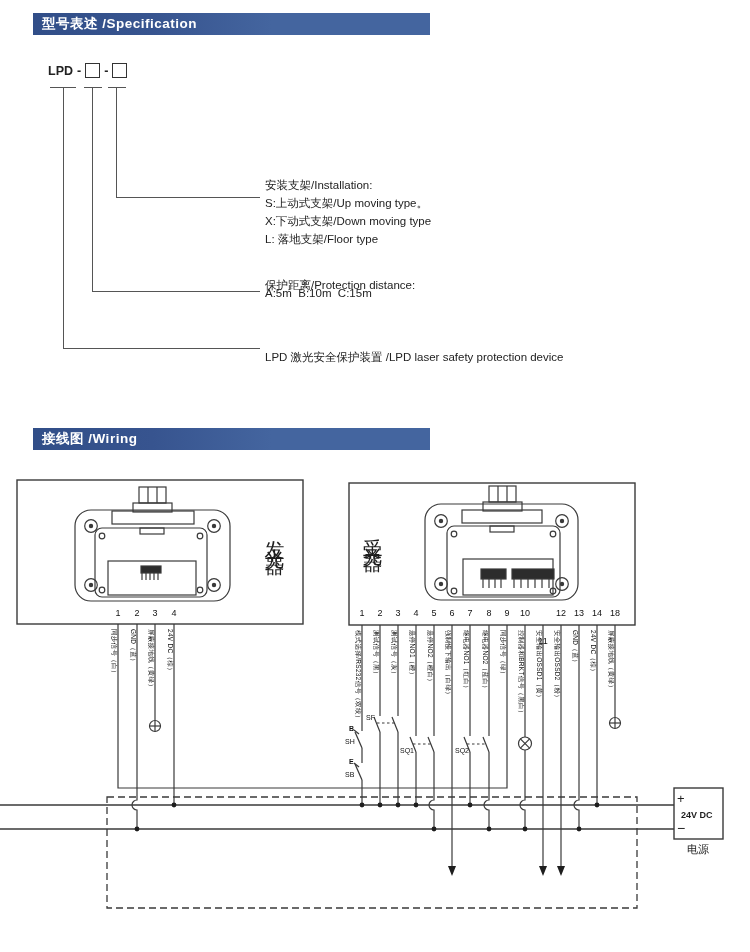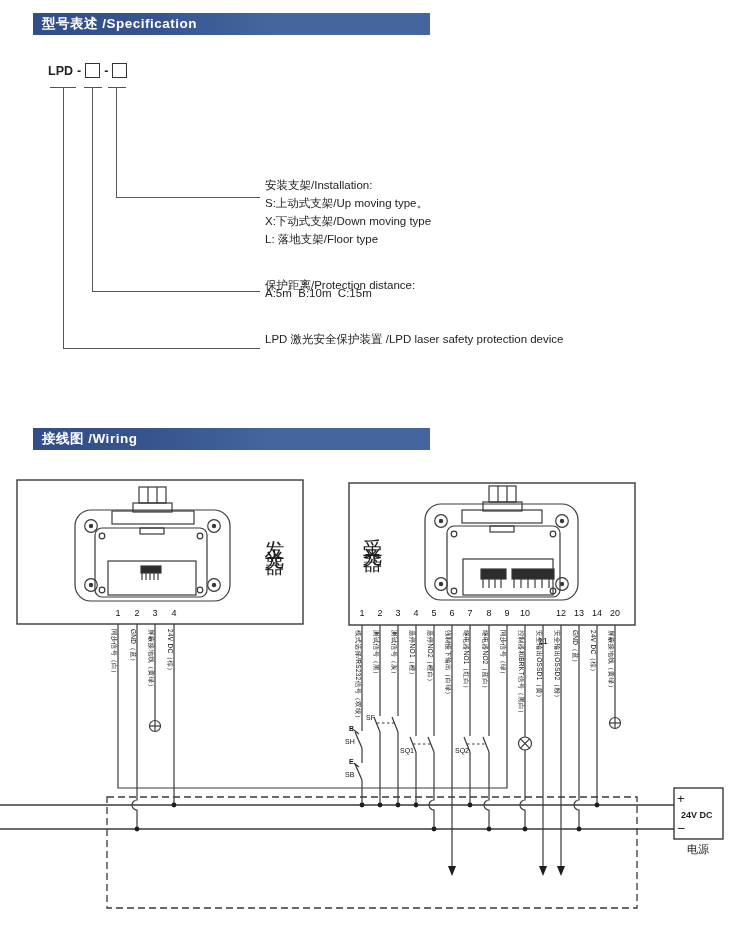--- a/index.html
+++ b/index.html
@@ -52,21 +52,21 @@
   <div class="spectitle" style="top:176px">安装支架/Installation:</div>
   <div id="inst-options">
       <div class="specline" style="top: 194px;">S:上动式支架/Up moving type。</div>
       <div class="specline" style="top: 212px;">X:下动式支架/Down moving type</div>
       <div class="specline" style="top: 230px;">L: 落地支架/Floor type</div>
     </div>
 
   <div class="spectitle" style="top:276px">保护距离/Protection distance:</div>
   <div class="specline" style="top:284px">A:5m  B:10m  C:15m</div>
 
-  <div class="specline" style="top:330px">LPD 激光安全保护装置 /LPD laser safety protection device</div>
+  <div class="specline" style="top:348px">LPD 激光安全保护装置 /LPD laser safety protection device</div>
 
   <div id="bar2" class="secbar" style="top:428px">接线图 /Wiring</div>
 
   <svg width="750" height="952" viewBox="0 0 750 952">
     <g stroke="#3a3a3a" fill="none" stroke-width="1.4">
 
       <rect x="17" y="480" width="286" height="144"></rect>
       <rect x="349" y="483" width="286" height="142"></rect>
 
       <g stroke-width="1.2">
@@ -284,15 +284,15 @@
     <div class="termnum" style="left: 525px; top: 608px;">10</div>
     <div class="wire-label" style="left: 525px; top: 630px;">控制器和BRKT信号（黑白）</div>
     <div class="termnum" style="left: 543px; top: 608px; margin-top: 28px;">11</div>
     <div class="wire-label" style="left: 543px; top: 630px;">安全输出OSSD1（黄）</div>
     <div class="termnum" style="left: 561px; top: 608px;">12</div>
     <div class="wire-label" style="left: 561px; top: 630px;">安全输出OSSD2（粉）</div>
     <div class="termnum" style="left: 579px; top: 608px;">13</div>
     <div class="wire-label" style="left: 579px; top: 630px;">GND（蓝）</div>
     <div class="termnum" style="left: 597px; top: 608px;">14</div>
     <div class="wire-label" style="left: 597px; top: 630px;">24V DC（棕）</div>
-    <div class="termnum" style="left: 615px; top: 608px;">20</div>
+    <div class="termnum" style="left: 615px; top: 608px;">18</div>
     <div class="wire-label" style="left: 615px; top: 630px;">屏蔽接地线（黄绿）</div>
   </div>
 
 </body></html>

